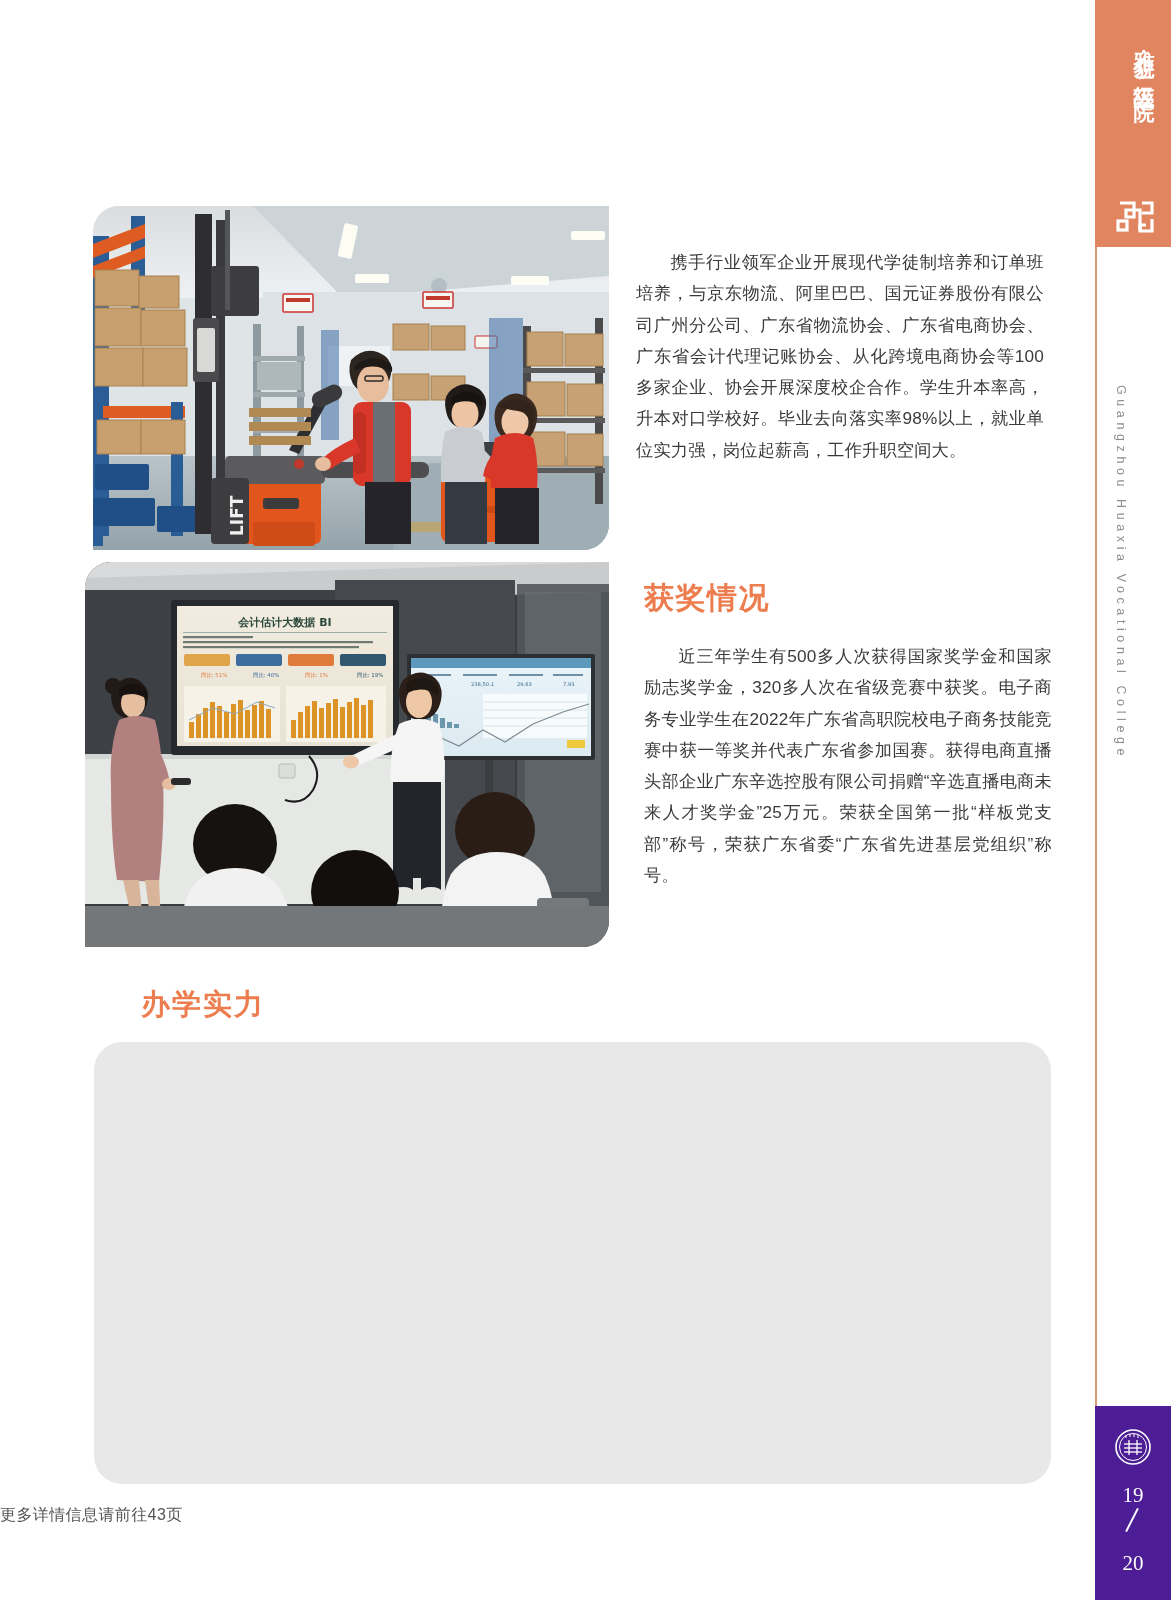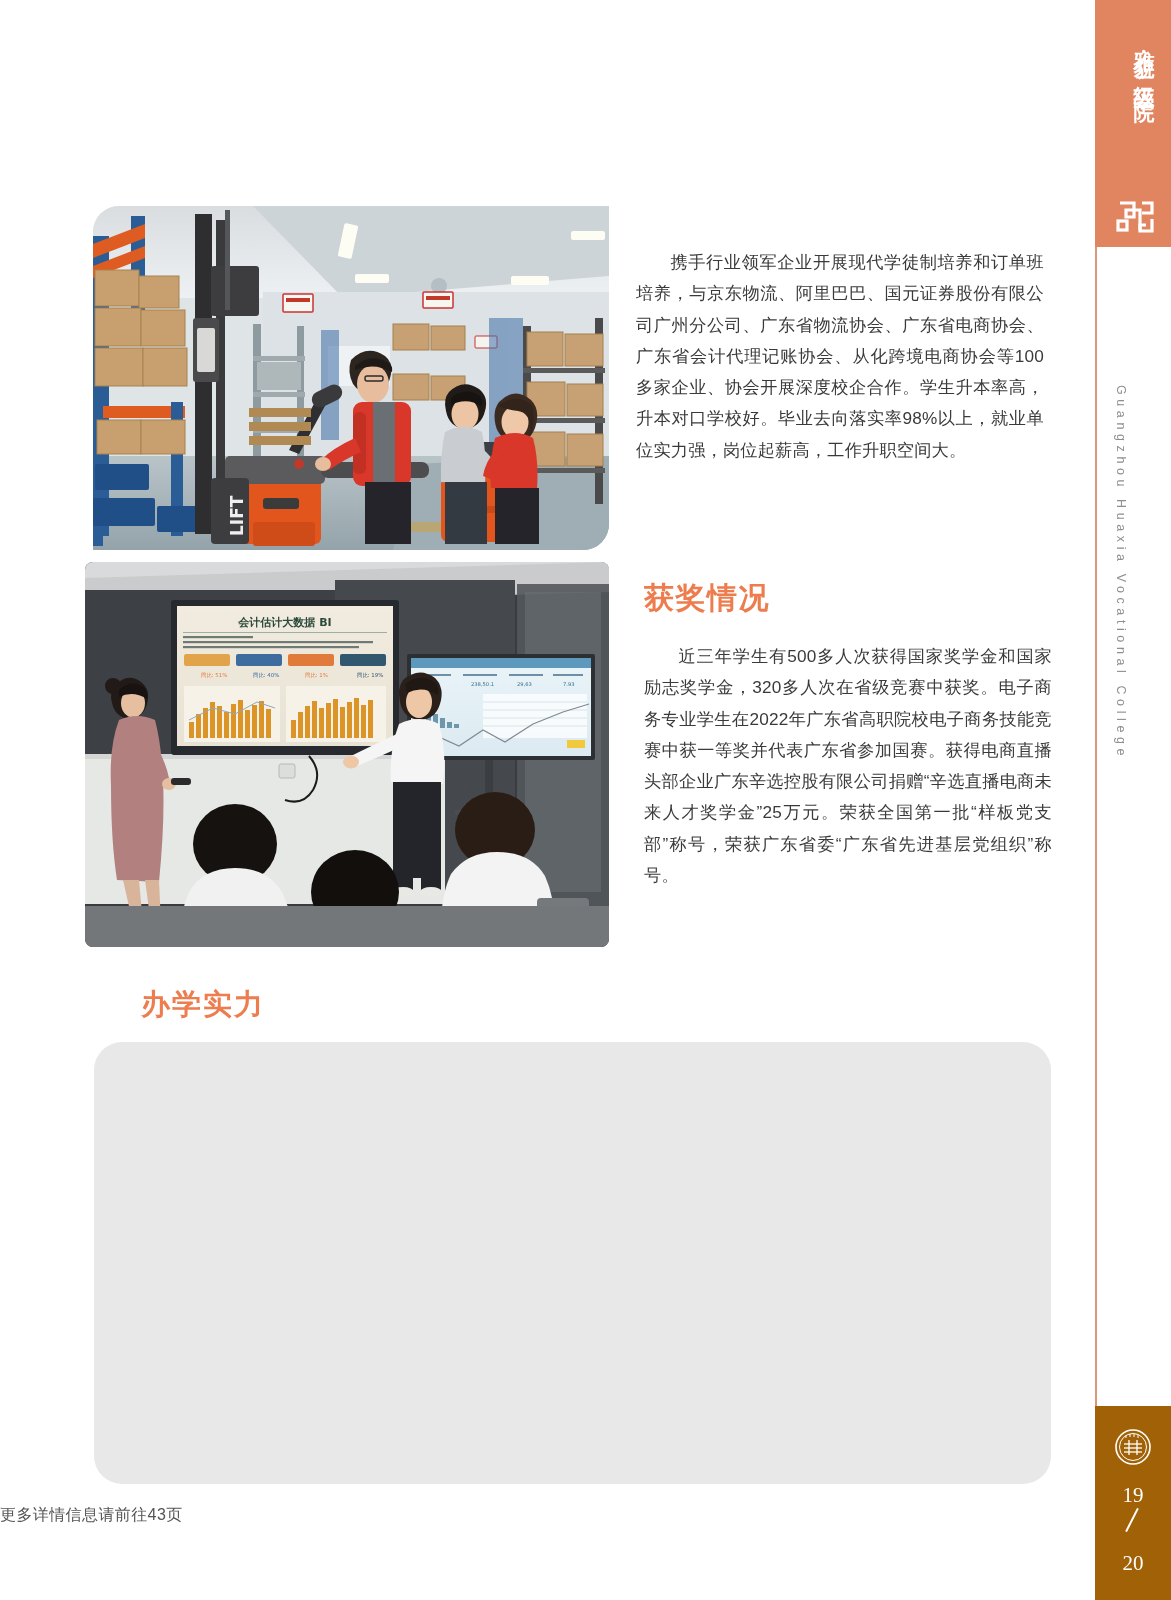--- a/index.html
+++ b/index.html
@@ -44,21 +44,21 @@
     writing-mode: vertical-rl;
     font-size: 12.5px; letter-spacing: 4.6px;
     color: #8e8e8e; font-weight: 400;
     white-space: nowrap;
   }
 
   
   .page-badge {
     position: absolute; bottom: 0; left: 19px;
     width: 76px; height: 194px;
-    background: #a16207;
+    background: #4c1d95;
     display: flex; flex-direction: column;
     align-items: center; padding-top: 22px;
   }
   .seal-icon { width: 38px; height: 38px; }
   .page-num {
     color: #fff; font-size: 21px; line-height: 1.05;
     text-align: center; margin-top: 18px;
     font-family: "Liberation Serif", "DejaVu Serif", serif;
   }
   .page-slash {
@@ -71,21 +71,21 @@
     transform: rotate(27deg); transform-origin: center;
   }
 
   
   .photo {
     position: absolute;
     border-radius: 26px 0 26px 0;
     overflow: hidden;
   }
   #photo-warehouse { left: 93px; top: 206px; width: 516px; height: 344px; }
-  #photo-classroom { left: 85px; top: 562px; width: 524px; height: 385px; border-radius: 8px; }
+  #photo-classroom { left: 85px; top: 562px; width: 524px; height: 385px; }
   .photo svg { display: block; width: 100%; height: 100%; }
 
   
   .section-heading {
     color: #ed7d4e;
     font-size: 30px; font-weight: 700;
     letter-spacing: 1.5px;
     font-family: "DejaVu Sans", "Liberation Sans", sans-serif;
   }
   .body-para {

